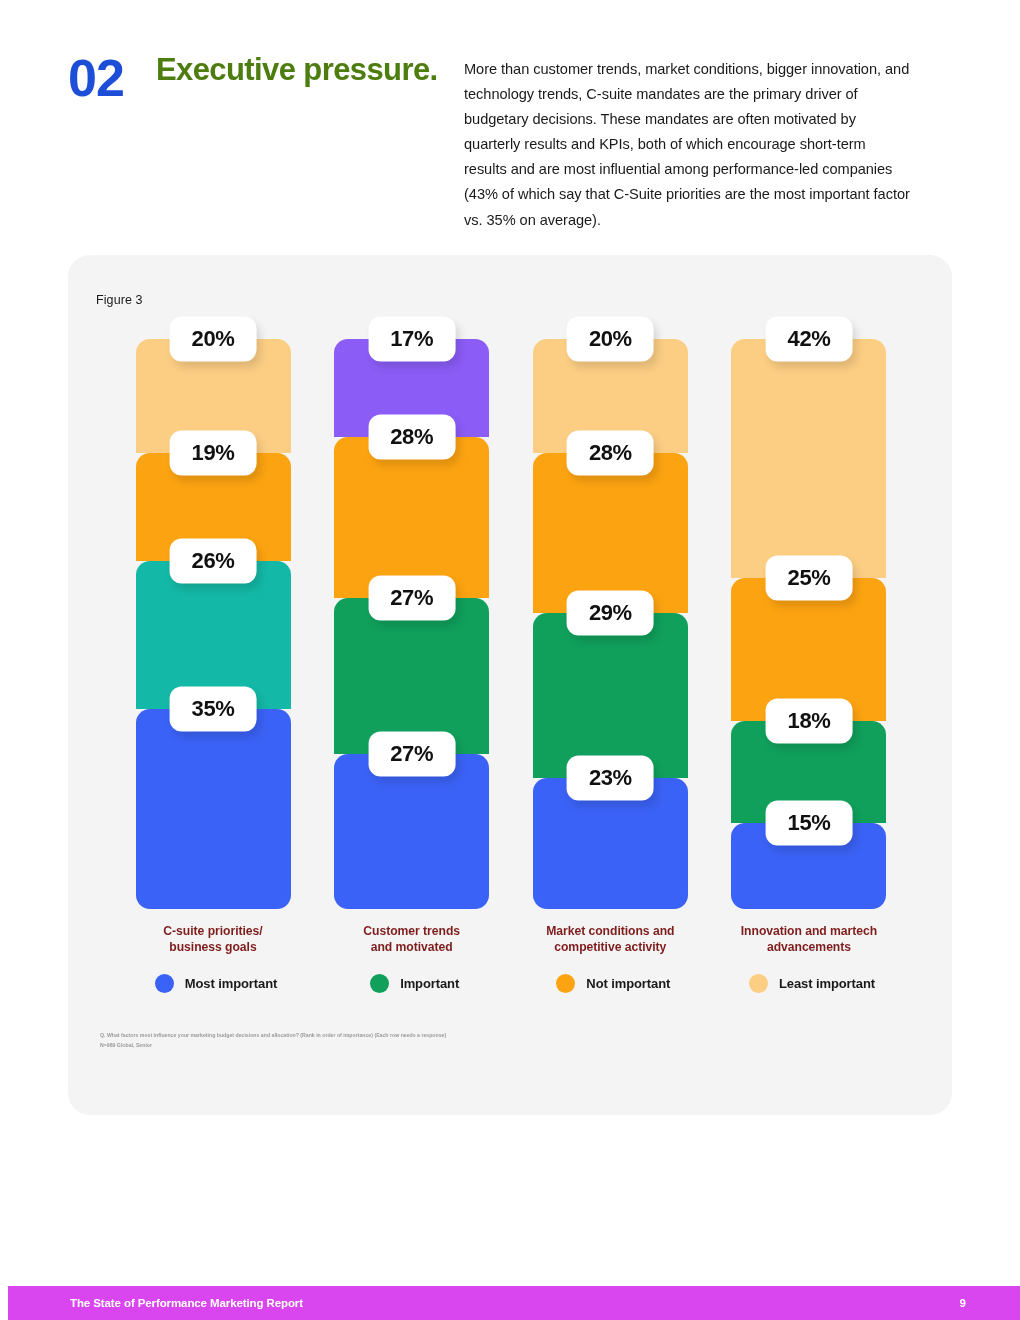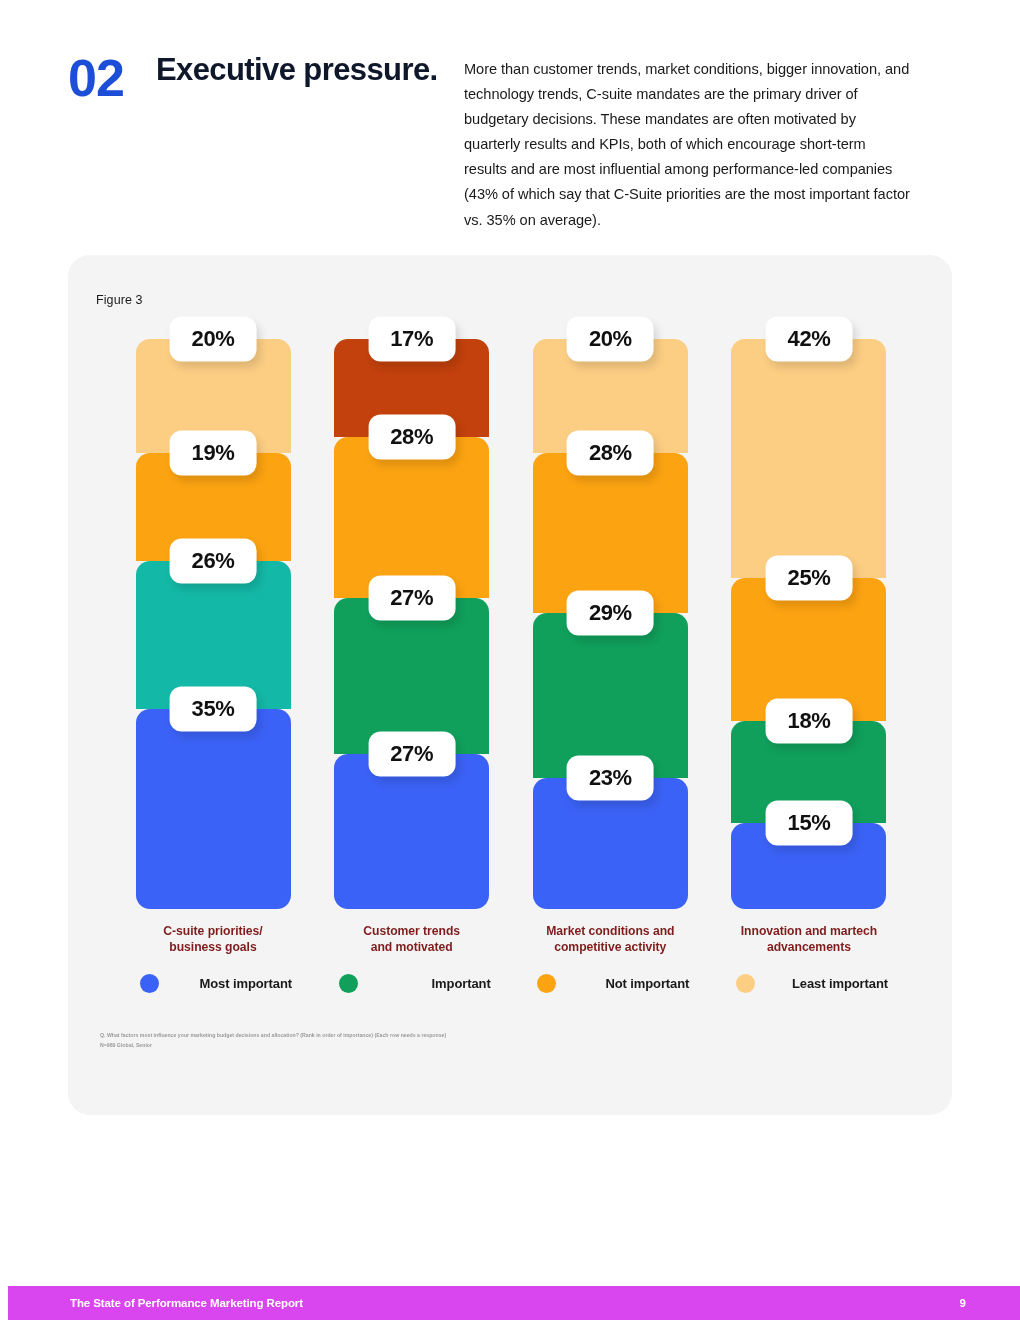--- a/index.html
+++ b/index.html
@@ -37,21 +37,21 @@
     width: 88px;
     flex: none;
     margin-top: 2px;
   }
 
   .section-title {
     font-size: 31px;
     font-weight: bold;
     line-height: 1.15;
     letter-spacing: -0.6px;
-    color: #0f172a;
+    color: #4d7c0f;
     width: 300px;
     flex: none;
   }
 
   .intro-paragraph {
     width: 448px;
     flex: none;
     font-size: 14.6px;
     line-height: 1.72;
     font-weight: normal;
@@ -154,21 +154,21 @@
     margin-top: 18px;
     display: flex;
     padding: 0 36px 0 38px;
     justify-content: space-between;
   }
 
   .legend-item {
     width: 158px;
     display: flex;
     align-items: center;
-    justify-content: space-between;
+    justify-content: center;
     padding-left: 6px;
   }
 
   .legend-dot {
     width: 19px;
     height: 19px;
     border-radius: 50%;
     flex: none;
     margin-right: 11px;
   }
@@ -244,21 +244,21 @@
             <div class="bubble">26%</div>
           </div>
           <div class="seg" style="background: rgb(59, 98, 246); height: 199.5px;">
             <div class="bubble">35%</div>
           </div>
         </div>
         <div class="cat-label"><span>C-suite priorities/</span><br><span>business goals</span></div>
       </div>
       <div class="col">
         <div class="stack">
-          <div class="seg" style="background: #c2410c; height: 97.8788px;">
+          <div class="seg" style="background: #8b5cf6; height: 97.8788px;">
             <div class="bubble">17%</div>
           </div>
           <div class="seg" style="background: rgb(252, 163, 17); height: 161.212px;">
             <div class="bubble">28%</div>
           </div>
           <div class="seg" style="background: rgb(16, 160, 92); height: 155.455px;">
             <div class="bubble">27%</div>
           </div>
           <div class="seg" style="background: rgb(59, 98, 246); height: 155.455px;">
             <div class="bubble">27%</div>

